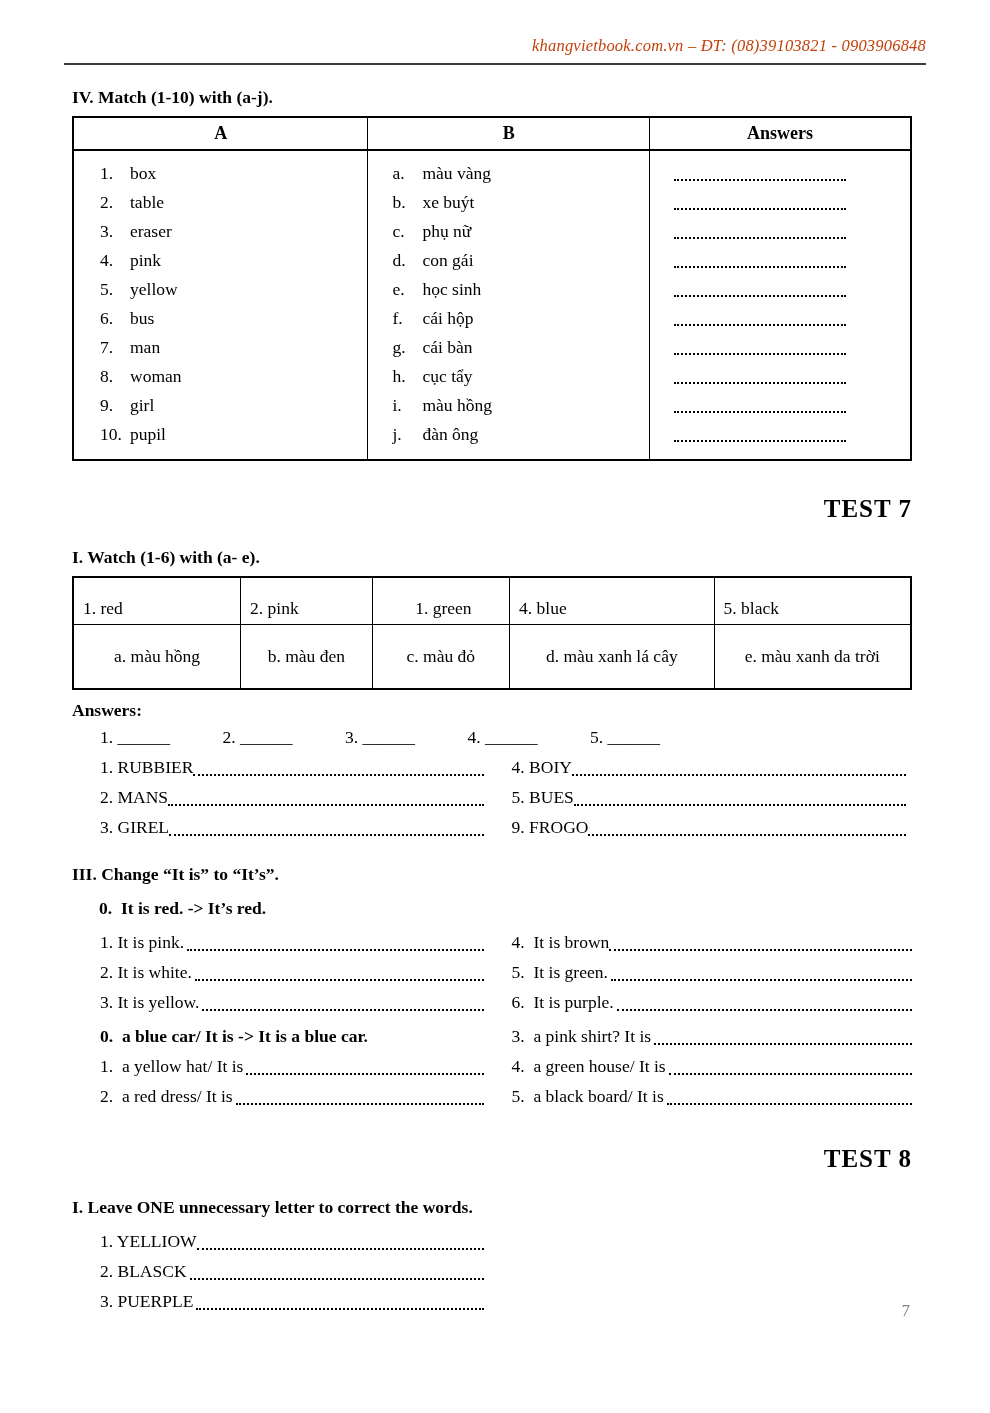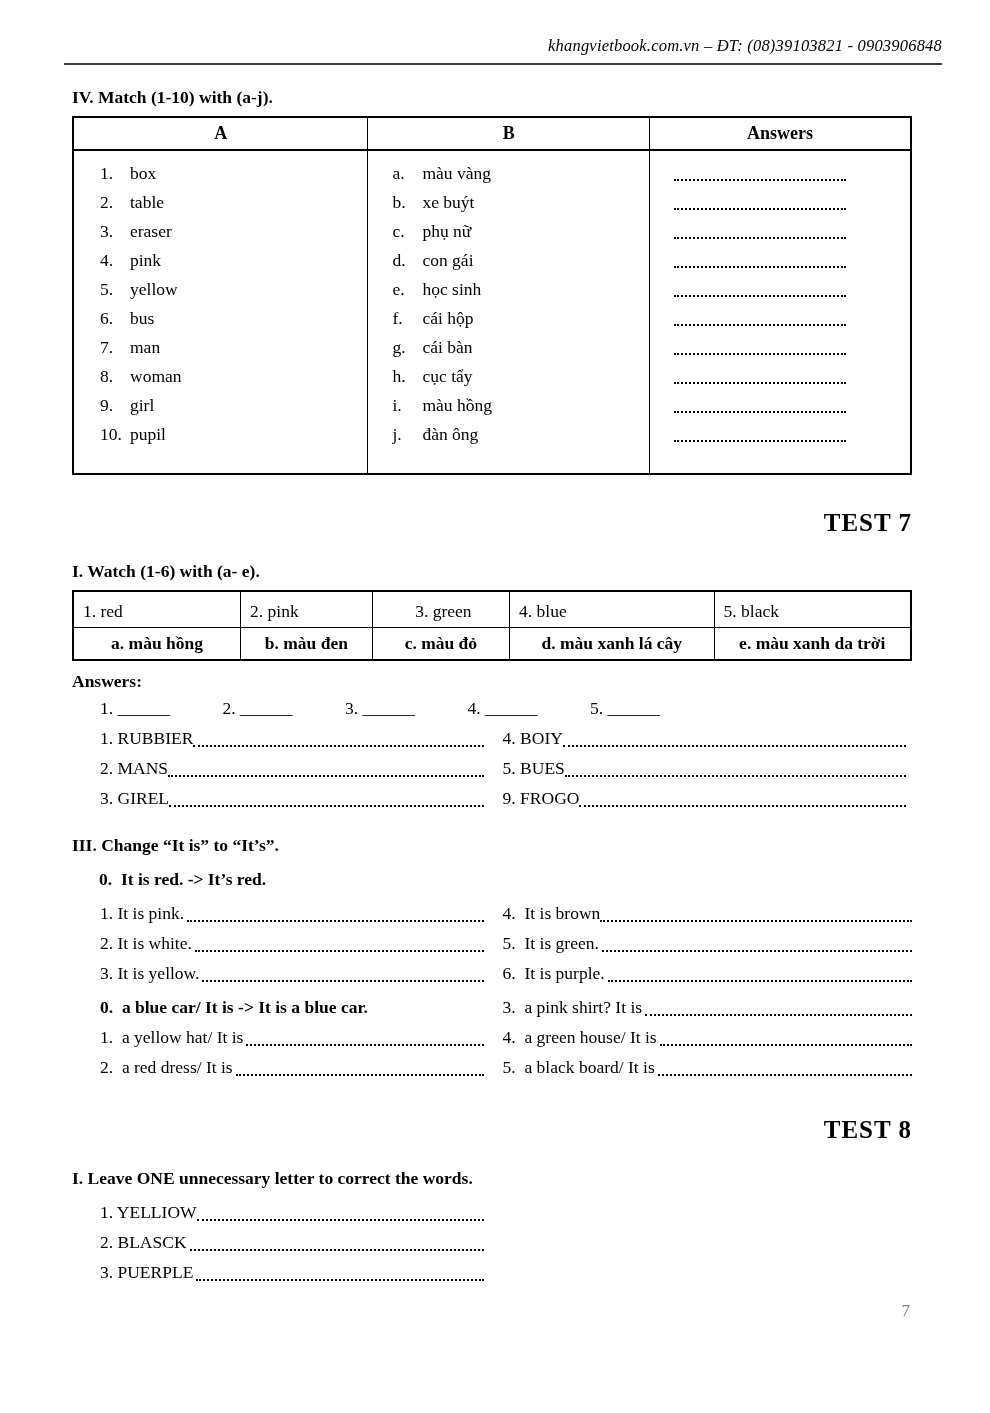--- a/index.html
+++ b/index.html
@@ -3,58 +3,58 @@
 <meta charset="utf-8">
 <style>
   html,body { margin:0; padding:0; background:#ffffff; }
   .page {
     position:relative; width:990px; height:1413px; background:#ffffff;
     font-family:"Liberation Serif","DejaVu Serif",serif; color:#000;
     font-size:17.5px; overflow:hidden; box-sizing:border-box;
   }
   
   .header {
-    margin:0 48px 0 64px; padding-top:36px; padding-bottom:7px;
+    margin:0 64px 0 64px; padding-top:36px; padding-bottom:7px;
     border-bottom:2px solid #3d3d3d; text-align:right;
-    font-style:italic; font-size:16.5px; color:#000000; letter-spacing:0.2px;
+    font-style:italic; font-size:16.5px; color:#c2410c; letter-spacing:0.2px;
   }
   .content { padding:0 78px 0 72px; }
   
   .sec-title { font-weight:bold; margin-top:22px; margin-bottom:8px; }
   .test-title {
     text-align:right; font-weight:bold; font-size:25px;
     margin-top:34px; margin-bottom:24px; letter-spacing:1px;
   }
   
   table.match { width:100%; border-collapse:collapse; table-layout:fixed; margin-top:2px; }
   table.match, table.match th, table.match td { border:1.5px solid #000; }
   table.match { border-width:2px; }
   table.match th {
     font-weight:bold; text-align:center; height:31px; font-size:18px;
     border-bottom-width:2.5px; padding:0;
   }
-  table.match td { vertical-align:top; padding:8px 0 24px 0; }
+  table.match td { vertical-align:top; padding:8px 0 10px 0; }
   td.colA { padding-left:26px !important; }
   td.colB { padding-left:24px !important; }
   .mline { height:29px; line-height:29px; white-space:nowrap; }
   .mnum { display:inline-block; width:30px; }
   .ansline { height:29px; display:flex; align-items:flex-end; justify-content:center; padding-right:40px; }
   .ansline .dotseg { width:172px; border-bottom:2.5px dotted #000; margin-bottom:7px; }
   
   table.colors { width:100%; border-collapse:collapse; table-layout:fixed; margin-top:2px; }
   table.colors, table.colors td { border:1.5px solid #000; }
   table.colors { border-width:2px; }
-  table.colors td { height:31px; padding:4px 4px 0 9px; white-space:nowrap; overflow:hidden; }
-  table.colors tr.r2 td { text-align:center; padding:0 2px;font-weight:bold; }
+  table.colors td { height:31px; padding:15px 4px 0 9px; white-space:nowrap; overflow:hidden; }
+  table.colors tr.r2 td { text-align:center; padding:16px 2px; }
   table.colors tr.r1 td.center { text-align:center; }
   
   .ans-label { font-weight:bold; margin-top:10px; }
   .ans-blanks { margin:6px 0 2px 28px; white-space:pre; }
   
-  .two-col { display:grid; grid-template-columns:49% 1fr; column-gap:19px; margin-top:4px; }
+  .two-col { display:grid; grid-template-columns:49% 1fr; column-gap:28px; margin-top:4px; }
   .two-col .col { min-width:0; }
   .fitem { display:flex; align-items:flex-end; height:30px; }
   .fitem .lbl { white-space:pre; line-height:30px; flex:0 0 auto; }
   .fitem .dots { flex:1 1 auto; border-bottom:2px dotted #000; margin:0 0 6px 3px; min-width:14px; }
   .col.indent .fitem { padding-left:28px; }
   .col.pad-right-sm { padding-right:6px; }
   .col.pad-right-lg { padding-right:46px; }
   .model-line { font-weight:bold; margin:4px 0 2px 27px; line-height:30px; white-space:pre; }
   .fitem.model { font-weight:bold; }
   
@@ -159,21 +159,21 @@
           <col style="width:20%">
           <col style="width:15.7%">
           <col style="width:16.4%">
           <col style="width:24.4%">
           <col style="width:23.5%">
         </colgroup>
       <tbody>
           <tr class="r1">
         <td>1. red</td>
         <td>2. pink</td>
-        <td class="center">3. green</td>
+        <td class="center">1. green</td>
         <td>4. blue</td>
         <td>5. black</td>
       </tr>
       <tr class="r2">
         <td>a. màu hồng</td>
         <td>b. màu đen</td>
         <td>c. màu đỏ</td>
         <td>d. màu xanh lá cây</td>
         <td>e. màu xanh da trời</td>
       </tr>

